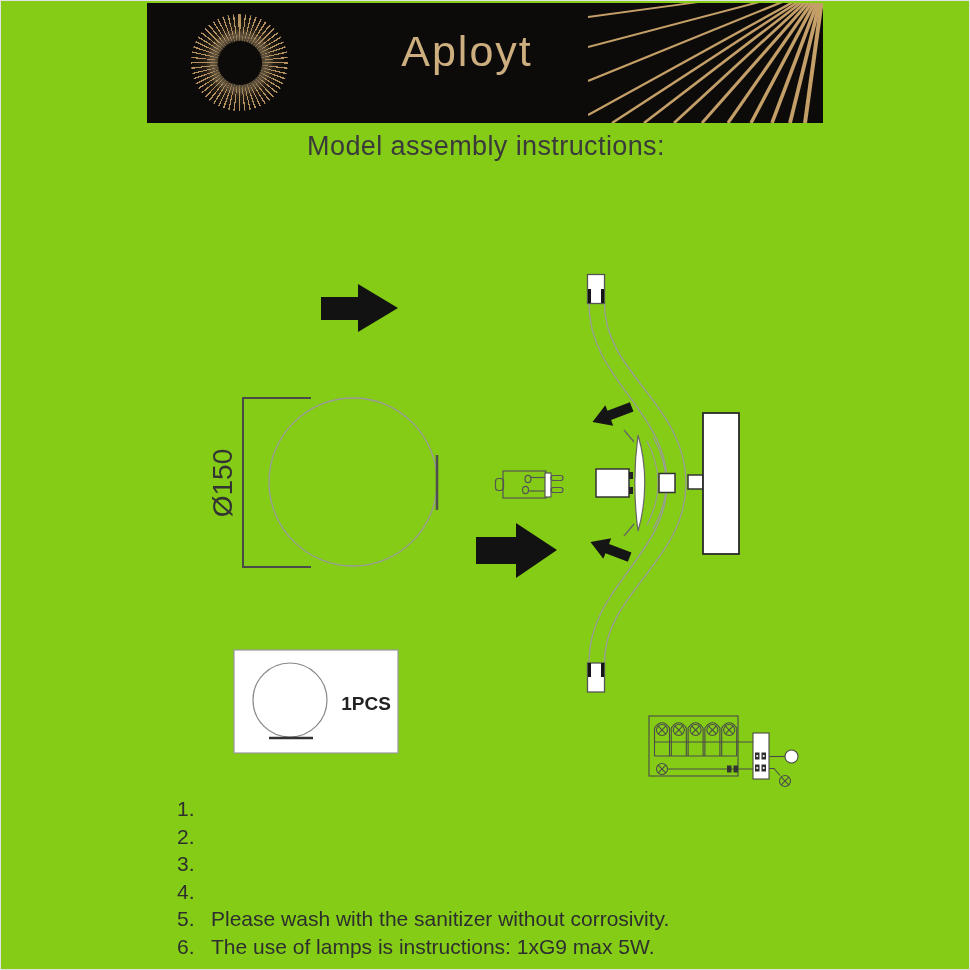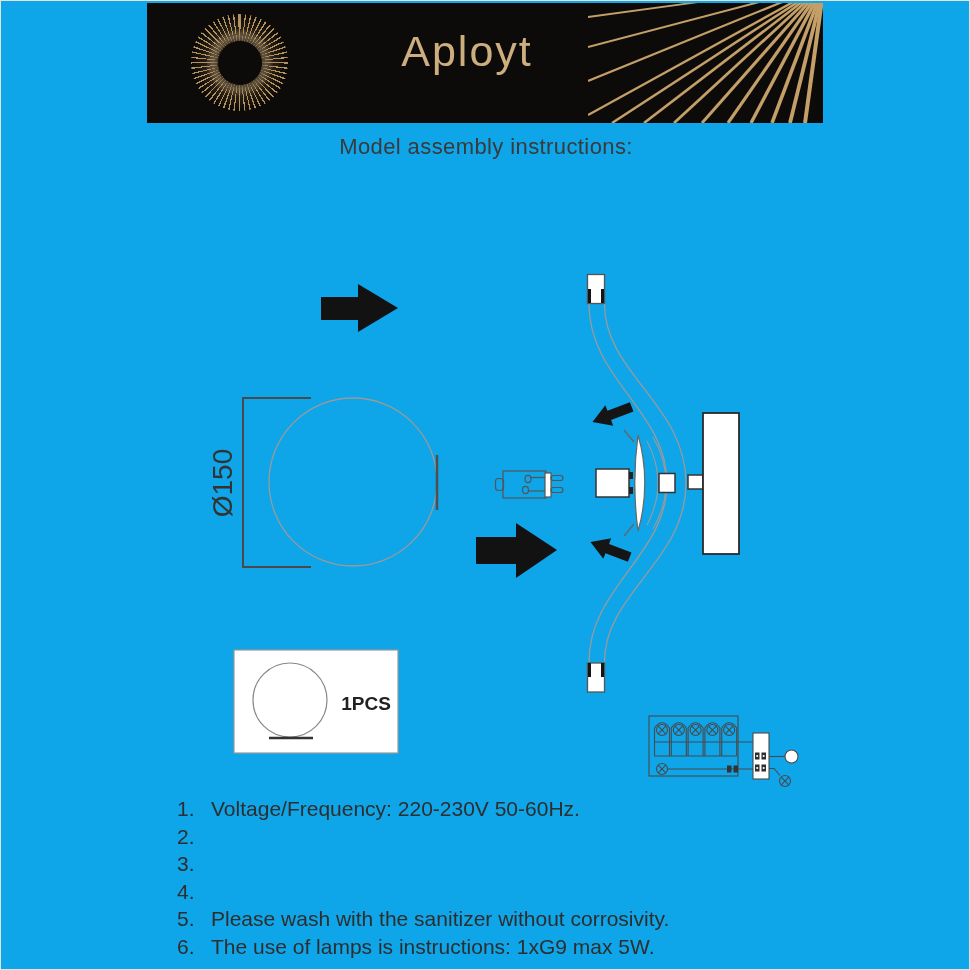--- a/index.html
+++ b/index.html
@@ -1,17 +1,17 @@
 <!DOCTYPE html>
 <html><head>
 <meta charset="utf-8">
 <style>
   html,body{margin:0;padding:0;background:#fff;}
   .page{
-    position:relative;width:970px;height:970px;background:#0ea5e9;
+    position:relative;width:970px;height:970px;background:#84cc16;
     font-family:"Liberation Sans", sans-serif;overflow:hidden;
     border:1px solid #e3e3e3;box-sizing:border-box;
   }
   
   .banner{
     position:absolute;left:146px;top:2px;width:676px;height:120px;
     background:#0d0b09;overflow:hidden;
   }
   .sunburst{
     position:absolute;left:44px;top:11px;width:97px;height:97px;border-radius:50%;
@@ -25,21 +25,21 @@
     box-shadow:0 0 9px 5px rgba(13,11,9,.55);
   }
   .wordmark{
     position:absolute;left:175px;top:24px;width:290px;text-align:center;
     font-size:43px;font-weight:400;color:#ccae7f;letter-spacing:2px;
   }
   .corner-rays{position:absolute;right:0;top:0;}
   
   .title-block{
     position:absolute;left:0;top:132px;width:970px;text-align:center;
-    color:#3a3a3a;font-size:22px;line-height:27.5px;letter-spacing:.4px;
+    color:#3a3a3a;font-size:27px;line-height:27.5px;letter-spacing:.4px;
   }
   
   .diagram-svg{position:absolute;left:0;top:250px;}
   
   .instructions{position:absolute;left:176px;top:794px;color:#2e2e2e;font-size:21px;}
   .instr{display:flex;height:27.6px;align-items:baseline;line-height:27.6px;}
   .instr .num{width:34px;flex:0 0 34px;}
 </style>
 </head>
 <body>
@@ -175,21 +175,20 @@
       <line x1="768" y1="755.5" x2="784" y2="755.5"></line>
       <circle cx="790.5" cy="755.5" r="6.5" fill="#fff"></circle>
       <path d="M768 767.5 H773 L779 774.5"></path>
       <use href="#xlamp" transform="translate(784,780)"></use>
     </g>
   </svg>
 
   <div class="instructions">
     <div class="instr">
       <span class="num">1.</span>
-      <span class="txt">Voltage/Frequency: 220-230V 50-60Hz.</span>
     </div>
     <div class="instr">
       <span class="num">2.</span>
     </div>
     <div class="instr">
       <span class="num">3.</span>
     </div>
     <div class="instr">
       <span class="num">4.</span>
     </div>

